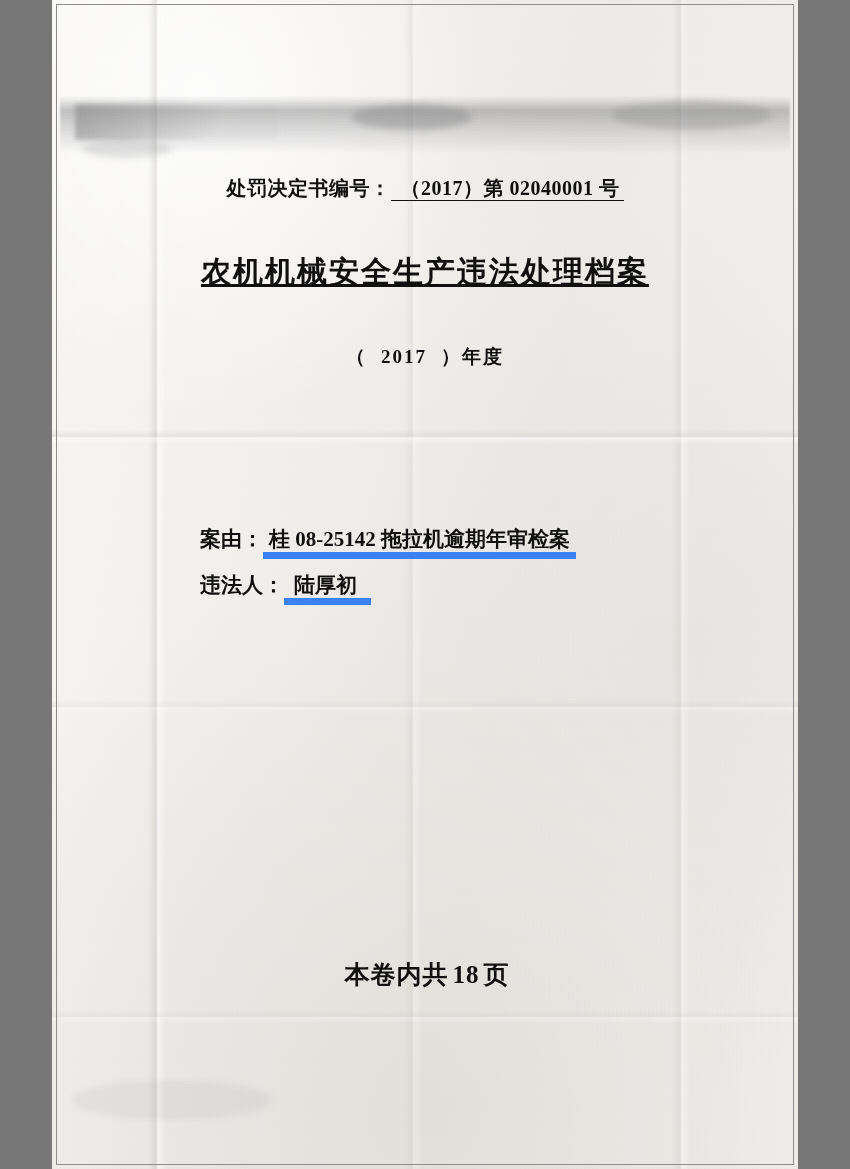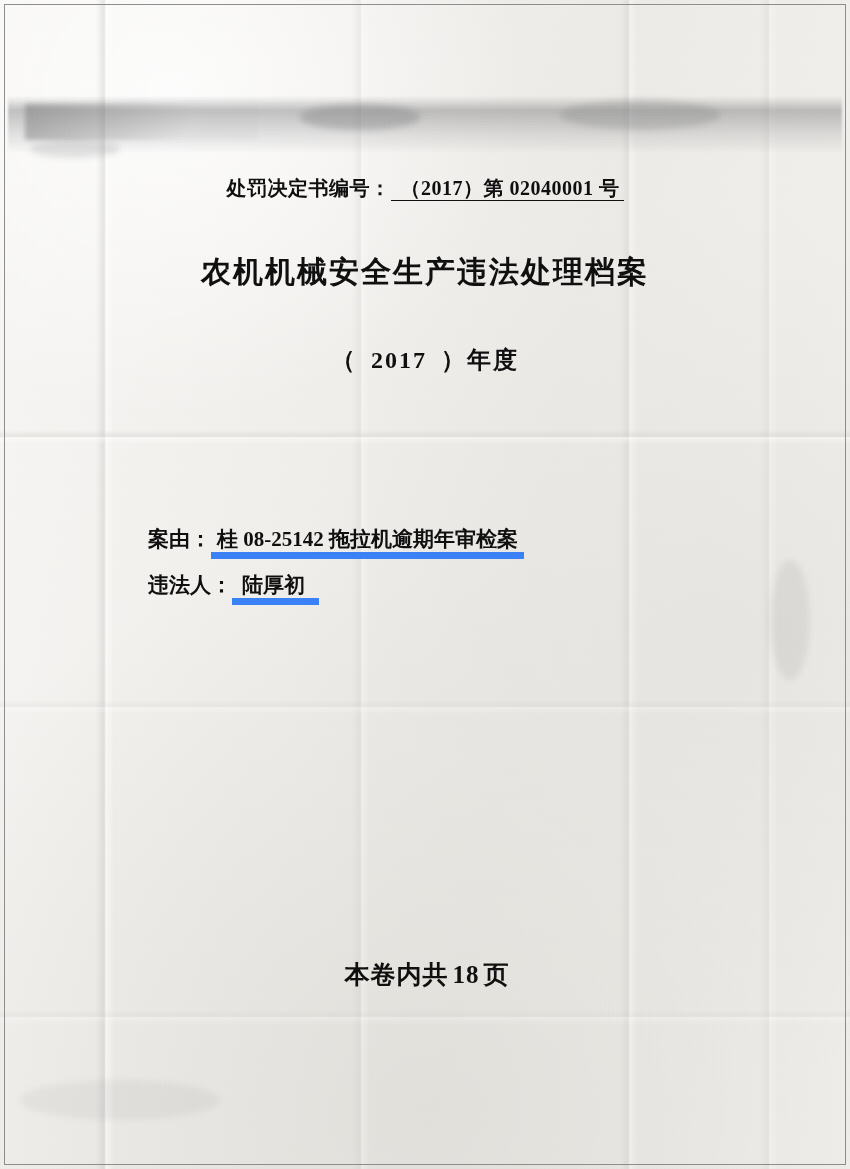--- a/index.html
+++ b/index.html
@@ -2,21 +2,21 @@
 <html><head>
 <meta charset="utf-8">
 <style>
   html, body {
     margin: 0;
     padding: 0;
     background: #777;
   }
   .page {
     position: relative;
-    width: 850px;
+    width: 746px;
     height: 1169px;
     margin: 0 auto;
     background: #f3f1ee;
     overflow: hidden;
     font-family: "Liberation Serif", "DejaVu Serif", serif;
     color: #101010;
   }
   
   .paper-base {
     position: absolute;
@@ -118,28 +118,29 @@
   }
 
   .doc-title {
     position: absolute;
     top: 252px;
     left: 0; right: 0;
     text-align: center;
     font-size: 30px;
     font-weight: bold;
     letter-spacing: 2px;
+    text-decoration: underline;
   }
 
   .doc-year {
     position: absolute;
     top: 344px;
     left: 0; right: 0;
     text-align: center;
-    font-size: 24px;
+    font-size: 19px;
     font-weight: bold;
     letter-spacing: 2px;
   }
   .doc-year .yr { padding: 0 14px; }
 
   .fields {
     position: absolute;
     top: 516px;
     left: 148px;
     font-size: 21px;

